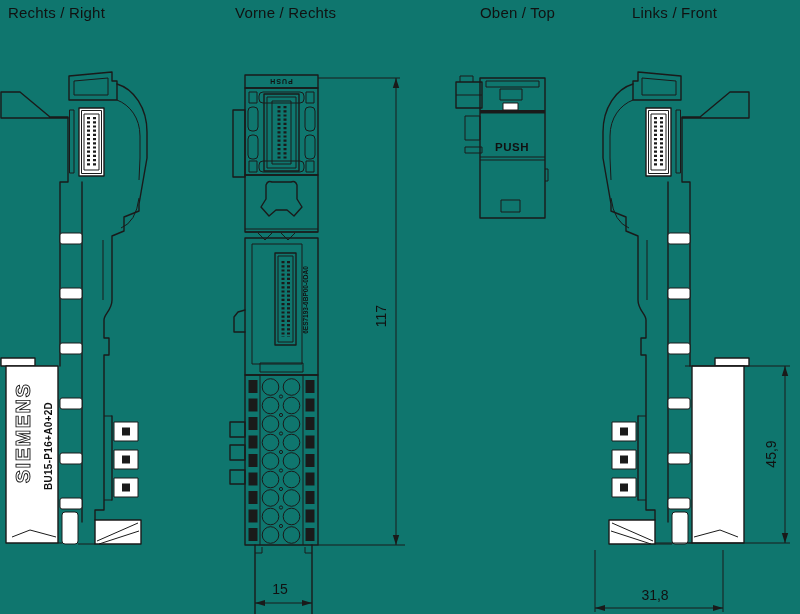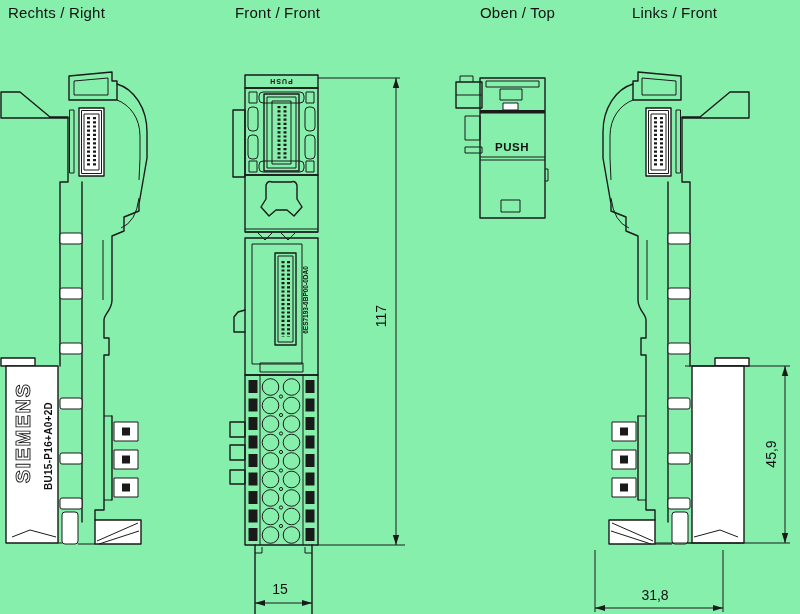--- a/index.html
+++ b/index.html
@@ -1,16 +1,16 @@
 <!DOCTYPE html>
 <html><head>
 <meta charset="utf-8">
 <style>
   html,body{margin:0;padding:0;background:#fff;}
-  .canvas{position:relative;width:800px;height:614px;background:#86efac;
+  .canvas{position:relative;width:800px;height:614px;background:#0f766e;
           font-family:"Liberation Sans",sans-serif;overflow:hidden;}
   .view-label{position:absolute;top:4px;font-size:15px;color:#111;letter-spacing:.2px;}
   .lbl-right{left:8px;} .lbl-front{left:235px;} .lbl-top{left:480px;} .lbl-left{left:632px;}
   svg{position:absolute;display:block;}
   svg text{font-family:"Liberation Sans",sans-serif;}
   .svg-right{left:0;top:70px;}
   .svg-front{left:228px;top:60px;}
   .svg-top{left:440px;top:70px;}
   .svg-left{left:585px;top:60px;}
   .ln{fill:none;stroke:#1a1a1a;stroke-width:1.4;stroke-linejoin:round;stroke-linecap:round;}
@@ -21,21 +21,21 @@
   .dim{fill:none;stroke:#1a1a1a;stroke-width:1;}
   .dimtxt{fill:#111;font-size:14px;}
   .pins{fill:none;stroke:#1a1a1a;stroke-width:3;stroke-dasharray:2.2 2;}
 </style>
 </head>
 <body>
 
 <div class="canvas">
 
   <div class="view-label lbl-right">Rechts / Right</div>
-  <div class="view-label lbl-front">Front / Front</div>
+  <div class="view-label lbl-front">Vorne / Rechts</div>
   <div class="view-label lbl-top">Oben / Top</div>
   <div class="view-label lbl-left">Links / Front</div>
 
   <svg class="svg-right" width="160" height="480" viewBox="0 0 160 480">
     <g id="side-body">
 
       <path class="ln" d="M69,6 L112,2 L112,11 L117,11 L117,30 L69,30 Z"></path>
       <path class="ln2" d="M74,11 L108,8 L108,25 L74,25 Z"></path>
 
       <path class="ln" d="M1,22 L20,22 L50,47 L68,47 L68,48 L1,48 Z"></path>

